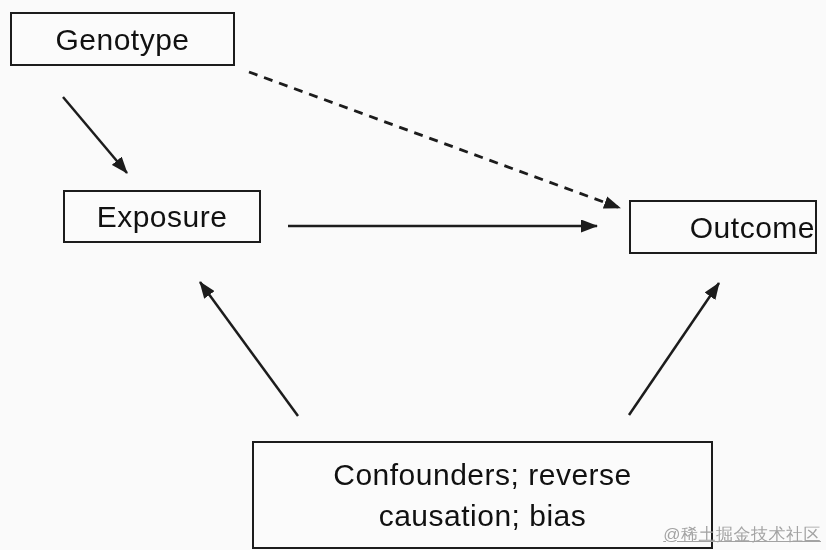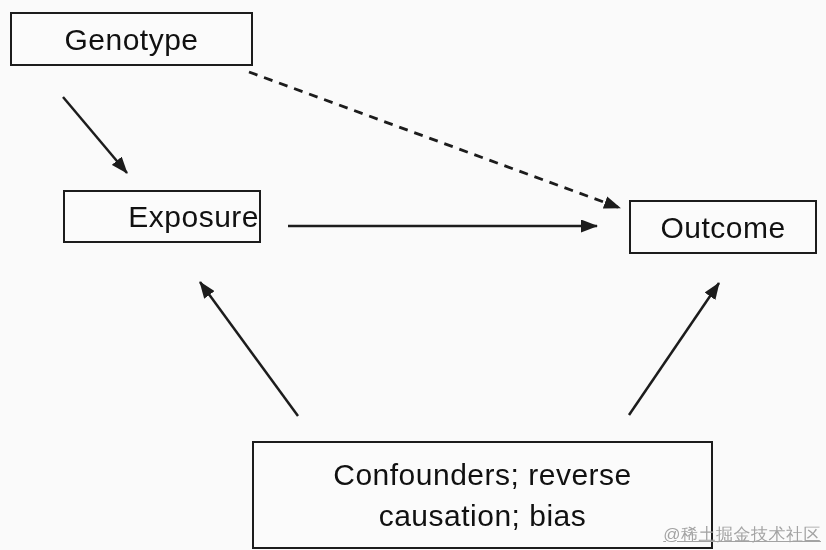--- a/index.html
+++ b/index.html
@@ -29,23 +29,23 @@
     background: #fbfbfb;
     display: flex;
     align-items: center;
     justify-content: center;
     text-align: center;
     color: #111111;
     font-size: 30px;
     line-height: 41px;
     letter-spacing: 0.5px;
   }
-  .node-genotype   { left: 10px;  top: 12px;  width: 243px; height: 54px; }
-  .node-exposure   { left: 63px;  top: 190px; width: 198px; height: 53px; justify-content: flex-end; }
-  .node-outcome    { left: 629px; top: 200px; width: 188px; height: 54px; }
+  .node-genotype   { left: 10px;  top: 12px;  width: 225px; height: 54px; }
+  .node-exposure   { left: 63px;  top: 190px; width: 198px; height: 53px; }
+  .node-outcome    { left: 629px; top: 200px; width: 188px; height: 54px; justify-content: flex-end; }
   .node-confounders{ left: 252px; top: 441px; width: 461px; height: 108px; padding: 0 29px; }
   .watermark {
     position: absolute;
     right: 5px;
     bottom: 4px;
     font-size: 17px;
     color: #a3a3a3;
     letter-spacing: 0.5px;
     user-select: none;
     text-decoration: underline;

